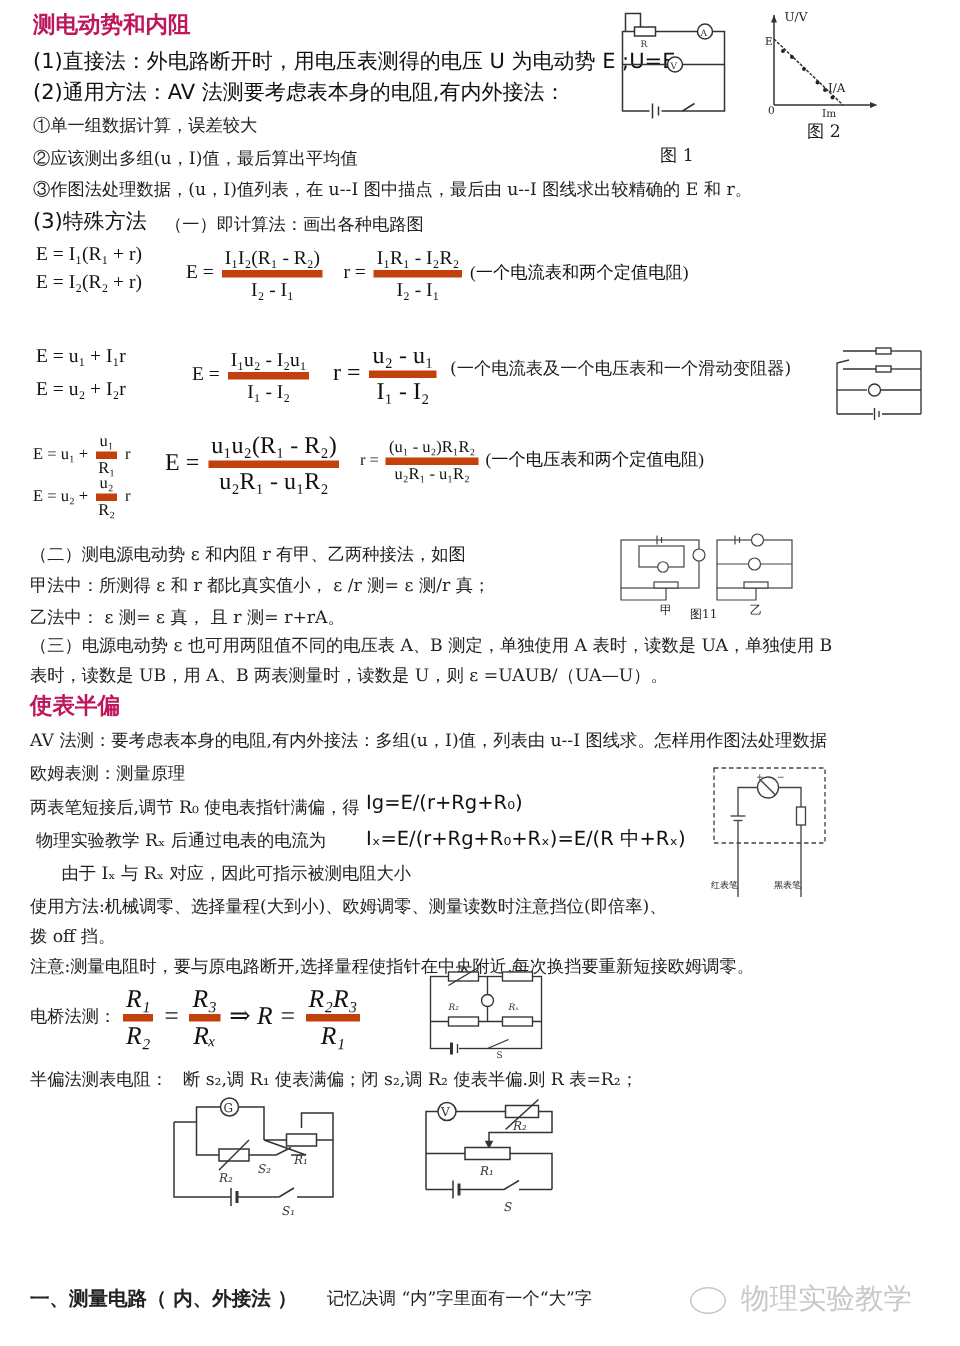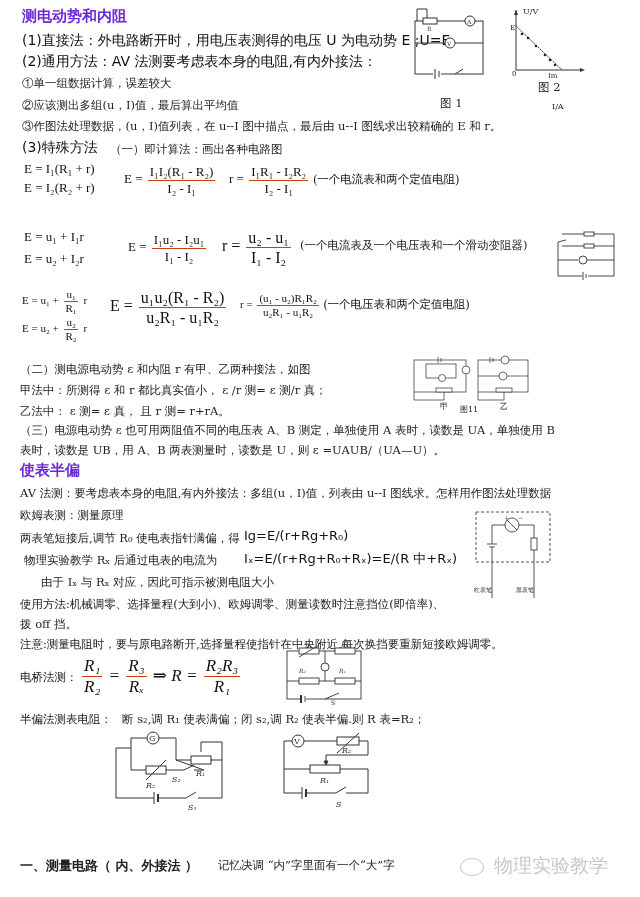--- a/index.html
+++ b/index.html
@@ -1,23 +1,23 @@
 <!DOCTYPE html>
 <html><head>
 <meta charset="utf-8">
 <style>
   html,body{margin:0;padding:0;background:#fff;}
   body{width:640px;height:897px;position:relative;overflow:hidden;color:#222;font-family:"DejaVu Serif","Liberation Serif",serif;font-size:12px;}
   .abs{position:absolute;white-space:nowrap;}
-  .h1{font-family:"DejaVu Sans","Liberation Sans",sans-serif;font-weight:bold;font-size:15px;color:#6d28d9;}
+  .h1{font-family:"DejaVu Sans","Liberation Sans",sans-serif;font-weight:bold;font-size:15px;color:#be185d;}
   .big{font-family:"DejaVu Sans","Liberation Sans",sans-serif;font-size:14px;color:#111;}
   .sm{font-size:11.5px;}
   .math{font-family:"Liberation Serif","DejaVu Serif",serif;font-size:13px;color:#111;}
   .frac{display:inline-flex;flex-direction:column;align-items:center;vertical-align:middle;margin:0 2px;}
-  .frac .n{border-bottom:1px solid #c2410c;padding:0 2px;line-height:1.2;}
+  .frac .n{border-bottom:5px solid #c2410c;padding:0 2px;line-height:1.2;}
   .frac .d{padding:0 2px;line-height:1.2;}
   .mlg{font-size:16px;}
   .ital{font-style:italic;}
   svg{position:absolute;overflow:visible;}
   .wm{font-family:"DejaVu Sans","Liberation Sans",sans-serif;color:#c8c8c8;font-size:19px;}
 </style>
 </head>
 <body>
 
 <div class="abs h1" style="left:22px;top:7px;">测电动势和内阻</div>
@@ -60,21 +60,21 @@
       <circle cx="18" cy="28" r="1.3"></circle>
       <circle cx="26" cy="36" r="1.3"></circle>
       <circle cx="35" cy="45" r="1.3"></circle>
       <circle cx="40" cy="50" r="1.3"></circle>
       <circle cx="45" cy="55" r="1.3"></circle>
     </g>
   <polygon points="6,0 4,5 8,5" fill="#333"></polygon>
   <polygon points="75,60 70,58 70,62" fill="#333"></polygon>
 </svg>
 <div class="abs" style="left:523px;top:7px;font-size:8px;">U/V</div>
-<div class="abs" style="left:552px;top:54px;font-size:8px;margin-top:48px;">I/A</div>
+<div class="abs" style="left:552px;top:54px;font-size:8px;">I/A</div>
 <div class="abs" style="left:510px;top:24px;font-size:7px;">E</div>
 <div class="abs" style="left:512px;top:70px;font-size:7px;">0</div>
 <div class="abs" style="left:548px;top:72px;font-size:7px;">Im</div>
 <div class="abs sm" style="left:538px;top:80px;">图 2</div>
 
 <div class="abs math" style="left:24px;top:161px;">E = I₁(R₁ + r)</div>
 <div class="abs math" style="left:24px;top:180px;">E = I₂(R₂ + r)</div>
 <div class="abs math" style="left:124px;top:164px;">
   <span>E =</span>
   <span class="frac">

